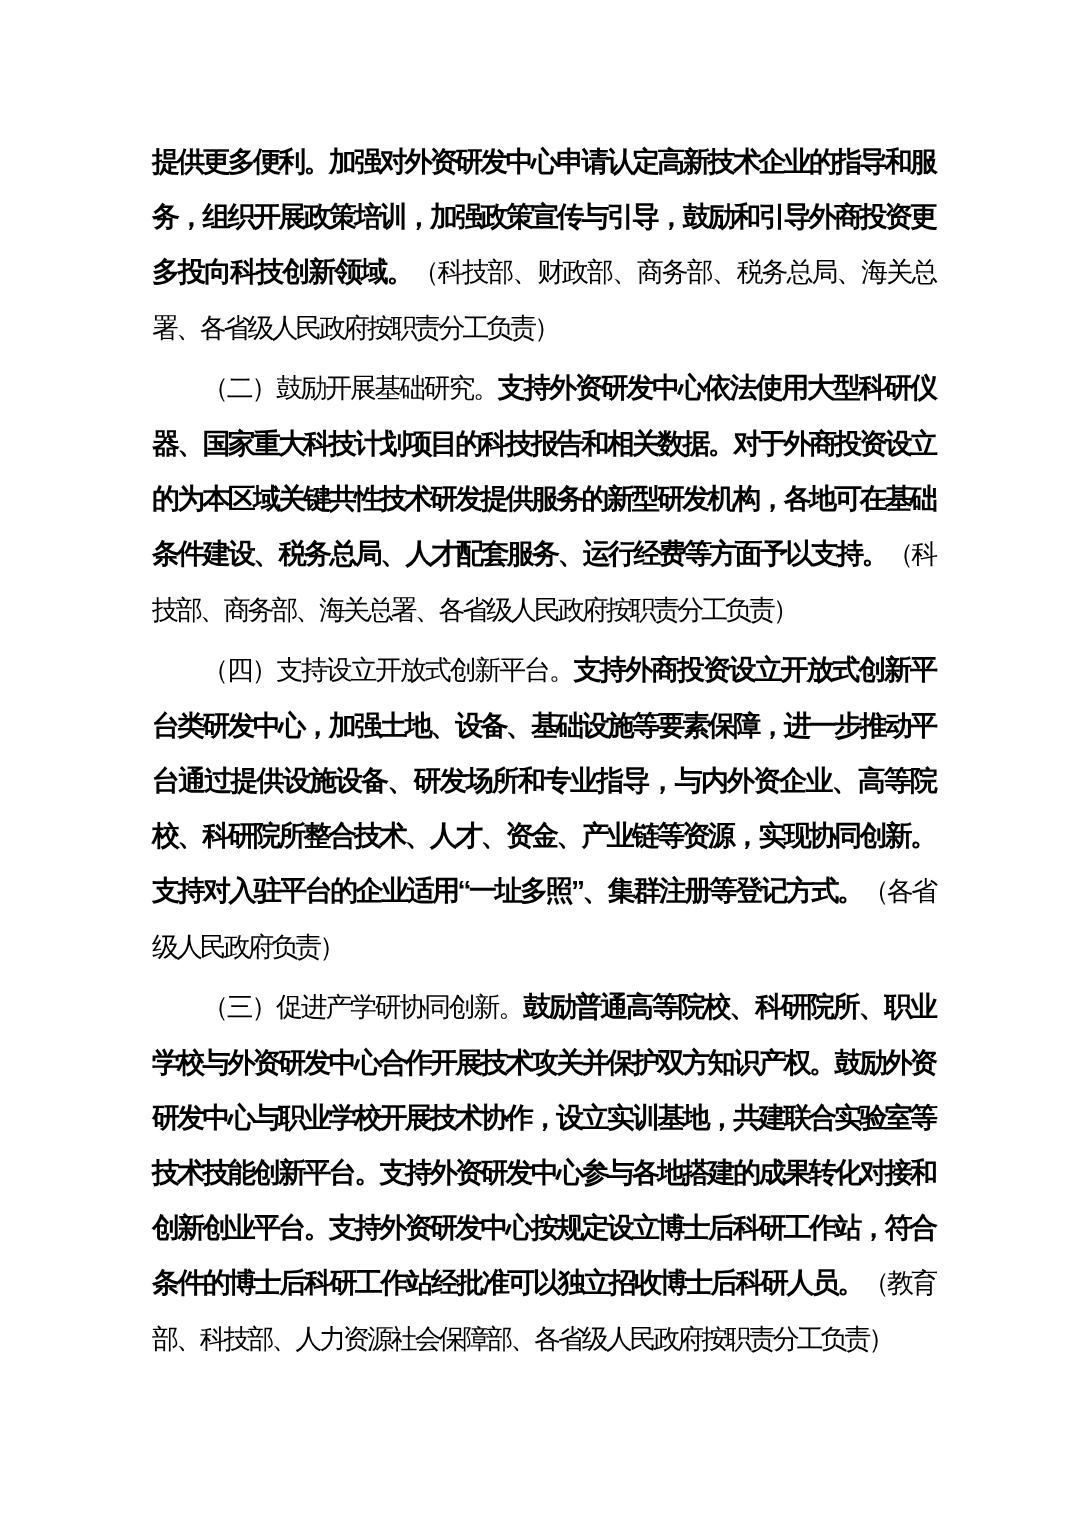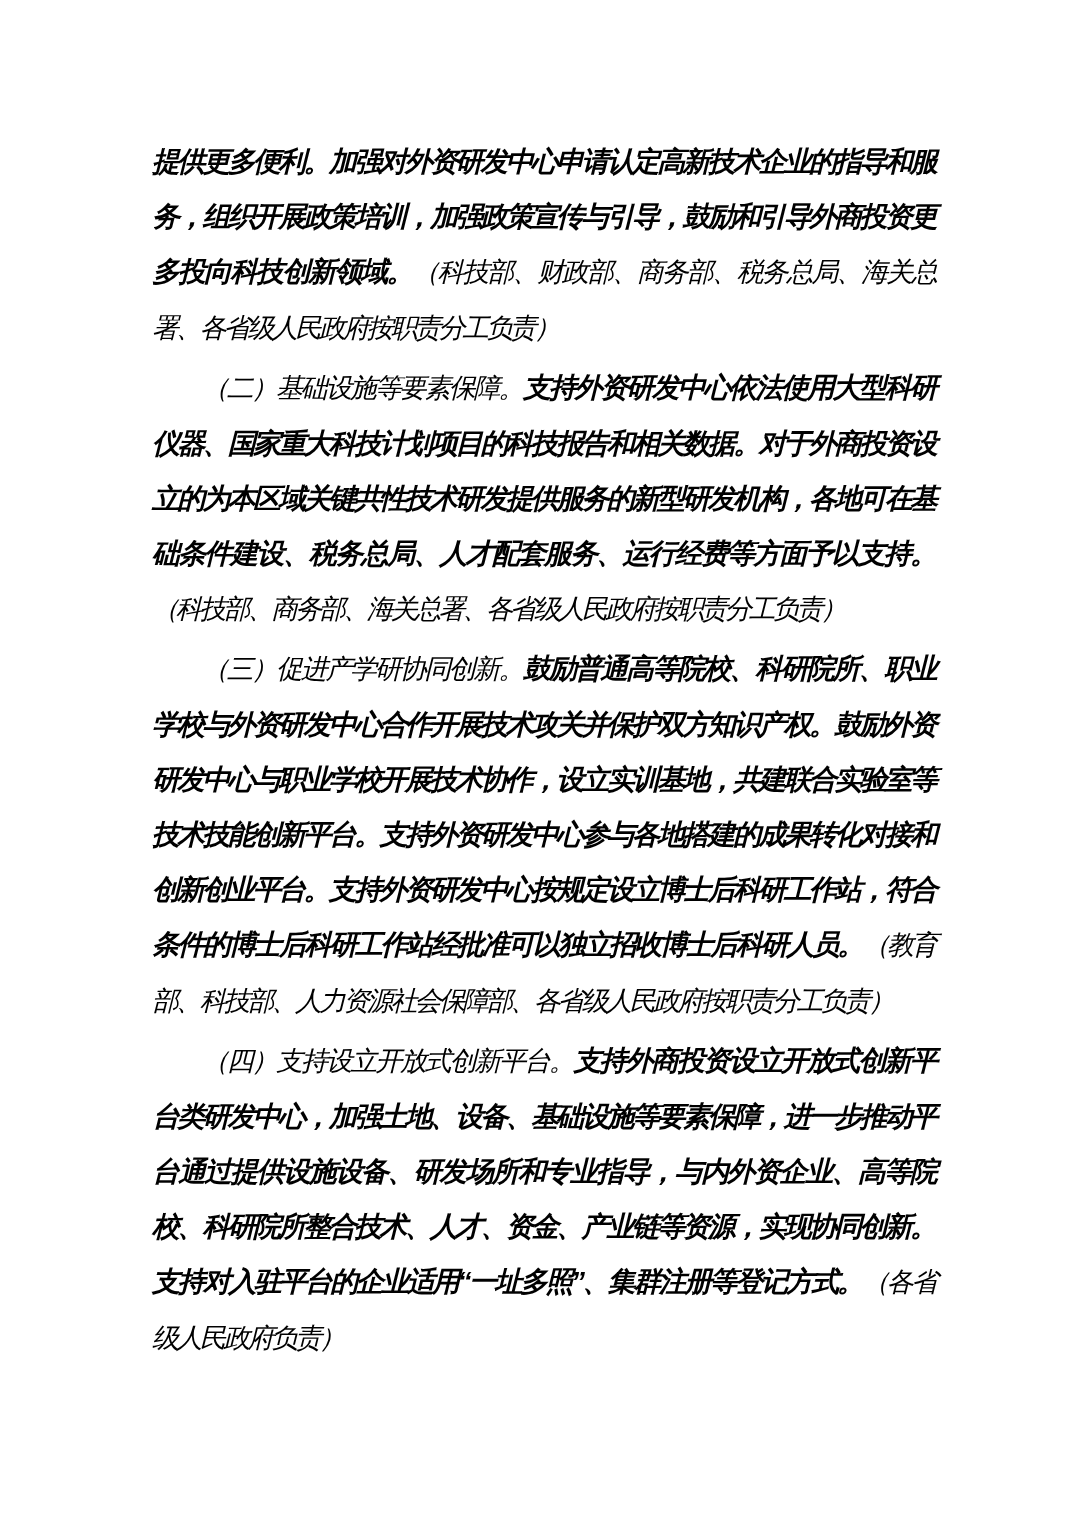--- a/index.html
+++ b/index.html
@@ -20,21 +20,20 @@
     top: 134px;
     width: 783px;
     color: #000000;
     text-align: justify;
   }
   .para {
     margin: 0 0 4px 0;
     font-size: 28px;
     line-height: 55px;
     letter-spacing: -3px;
-    font-style: italic;
   }
   .para.indent {
     text-indent: 50px;
   }
   
   .seg-hei {
     font-family: "Liberation Sans", "DejaVu Sans", sans-serif;
     font-weight: 700;
   }
   
@@ -43,17 +42,17 @@
     font-weight: 400;
     font-size: 0.96em;
   }
 </style>
 </head>
 <body>
 
 <div class="page">
   <div class="content" id="doc-body">
       <p class="para"><span class="seg-hei">提供更多便利。加强对外资研发中心申请认定高新技术企业的指导和服务，组织开展政策培训，加强政策宣传与引导，鼓励和引导外商投资更多投向科技创新领域。</span><span class="seg-kai">（科技部、财政部、商务部、税务总局、海关总署、各省级人民政府按职责分工负责）</span></p>
-      <p class="para indent"><span class="seg-kai">（二）基础设施等要素保障。</span><span class="seg-hei">支持外资研发中心依法使用大型科研仪器、国家重大科技计划项目的科技报告和相关数据。对于外商投资设立的为本区域关键共性技术研发提供服务的新型研发机构，各地可在基础条件建设、税务总局、人才配套服务、运行经费等方面予以支持。</span><span class="seg-kai">（科技部、商务部、海关总署、各省级人民政府按职责分工负责）</span></p>
+      <p class="para indent"><span class="seg-kai">（二）鼓励开展基础研究。</span><span class="seg-hei">支持外资研发中心依法使用大型科研仪器、国家重大科技计划项目的科技报告和相关数据。对于外商投资设立的为本区域关键共性技术研发提供服务的新型研发机构，各地可在基础条件建设、税务总局、人才配套服务、运行经费等方面予以支持。</span><span class="seg-kai">（科技部、商务部、海关总署、各省级人民政府按职责分工负责）</span></p>
+      <p class="para indent"><span class="seg-kai">（四）支持设立开放式创新平台。</span><span class="seg-hei">支持外商投资设立开放式创新平台类研发中心，加强土地、设备、基础设施等要素保障，进一步推动平台通过提供设施设备、研发场所和专业指导，与内外资企业、高等院校、科研院所整合技术、人才、资金、产业链等资源，实现协同创新。支持对入驻平台的企业适用“一址多照”、集群注册等登记方式。</span><span class="seg-kai">（各省级人民政府负责）</span></p>
       <p class="para indent"><span class="seg-kai">（三）促进产学研协同创新。</span><span class="seg-hei">鼓励普通高等院校、科研院所、职业学校与外资研发中心合作开展技术攻关并保护双方知识产权。鼓励外资研发中心与职业学校开展技术协作，设立实训基地，共建联合实验室等技术技能创新平台。支持外资研发中心参与各地搭建的成果转化对接和创新创业平台。支持外资研发中心按规定设立博士后科研工作站，符合条件的博士后科研工作站经批准可以独立招收博士后科研人员。</span><span class="seg-kai">（教育部、科技部、人力资源社会保障部、各省级人民政府按职责分工负责）</span></p>
-      <p class="para indent"><span class="seg-kai">（四）支持设立开放式创新平台。</span><span class="seg-hei">支持外商投资设立开放式创新平台类研发中心，加强土地、设备、基础设施等要素保障，进一步推动平台通过提供设施设备、研发场所和专业指导，与内外资企业、高等院校、科研院所整合技术、人才、资金、产业链等资源，实现协同创新。支持对入驻平台的企业适用“一址多照”、集群注册等登记方式。</span><span class="seg-kai">（各省级人民政府负责）</span></p>
     </div>
 </div>
 
 </body></html>

